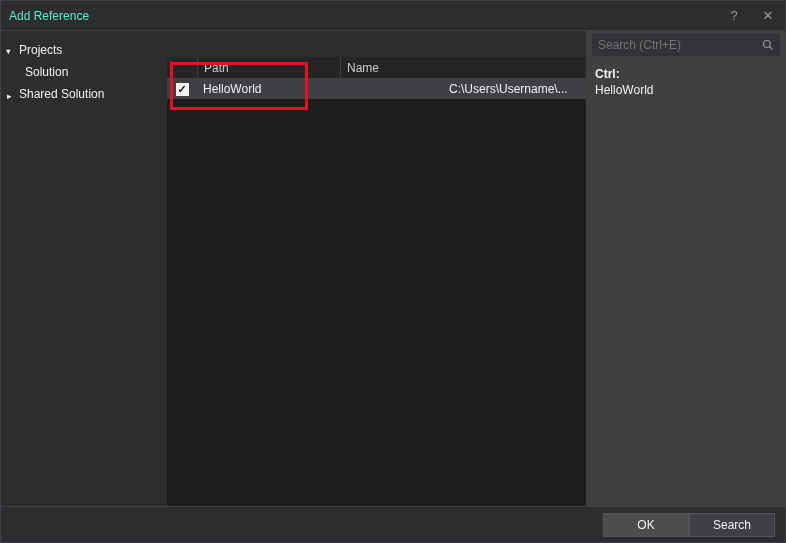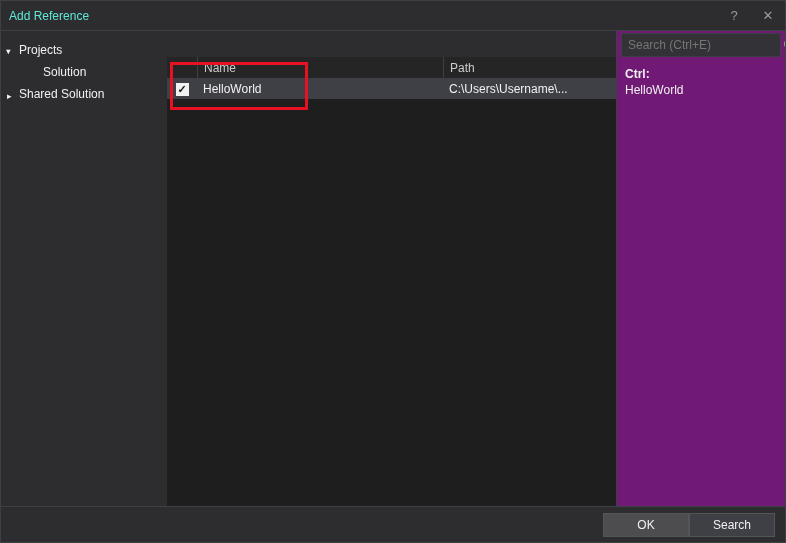--- a/index.html
+++ b/index.html
@@ -7,42 +7,42 @@
   
   .titlebar { height: 30px; background: #2d2d30; display: flex; align-items: center; padding-left: 8px; border-bottom: 1px solid #3f3f46; }
   .titlebar .title { flex: 1; color: #5eead4; }
   .titlebar .btn { width: 34px; height: 26px; display: flex; align-items: center; justify-content: center; color: #999; font-size: 13px; }
   
   .content { display: flex; height: calc(100% - 30px - 36px); }
   
   .sidebar { width: 166px; background: #2d2d30; padding-top: 4px; }
   .tree-item { display: flex; align-items: flex-end; height: 22px; padding-left: 6px; cursor: default; }
   .tree-item .arrow { width: 12px; font-size: 9px; color: #f1f1f1; }
-  .tree-item.child { padding-left: 14px; margin-left: 28px; }
+  .tree-item.child { padding-left: 24px; }
   .tree-label { color: #f1f1f1; }
   
   .mainarea { flex: 1; display: flex; background: #252526; }
   
   .listarea { flex: 1; display: flex; flex-direction: column; border-right: 1px solid #3f3f46; }
   .search-row { height: 26px; background: #2d2d30; }
   .columns { display: flex; height: 22px; background: #252526; border-bottom: 1px solid #3f3f46; }
   .col { display: flex; align-items: center; padding-left: 6px; border-left: 1px solid #3f3f46; color: #cccccc; }
   .col.check { width: 30px; border-left: none; }
   .col.name { width: 246px; }
   .col.path { flex: 1; }
   .listbody { flex: 1; background: #1e1e1e; }
   .row { display: flex; height: 20px; align-items: center; background: #3f3f46; }
   .row .c-check { width: 30px; display: flex; align-items: center; justify-content: center; }
   .row .c-name { width: 246px; padding-left: 6px; }
   .row .c-path { flex: 1; padding-left: 6px; overflow: hidden; white-space: nowrap; text-overflow: ellipsis; }
   .chk { width: 13px; height: 13px; background: #f1f1f1; display: flex; align-items: center; justify-content: center; color: #1e1e1e; font-size: 11px; font-weight: bold; }
   
   .highlight-box { position: absolute; border: 3px solid #e81123; pointer-events: none; }
   
-  .detail { width: 168px; background: #701a75; padding: 0; }
+  .detail { width: 198px; background: #404040; padding: 0; }
   .searchbox { height: 24px; margin: 2px 4px 6px 4px; background: #333337; border: 1px solid #3f3f46; display: flex; align-items: center; padding: 0 6px; }
   .searchbox input { flex: 1; background: transparent; border: none; color: #999; outline: none; font-size: 12px; }
   .searchbox .sicon { color: #999; font-size: 12px; display:flex; align-items:center; gap:2px;}
   .detail-body { padding: 4px 8px; }
   .detail-label { font-weight: bold; color: #f1f1f1; }
   .detail-value { color: #f1f1f1; margin-top: 2px; }
   
   .footer { height: 36px; background: #2d2d30; border-top: 1px solid #3f3f46; display: flex; align-items: center; justify-content: flex-end; padding-right: 10px; }
   .footer button { width: 86px; height: 24px; background: #3f3f46; border: 1px solid #555; color: #f1f1f1; font-size: 12px; cursor: default; }
   .footer button:first-child { background: #4d4d50; }
@@ -76,25 +76,25 @@
       <span class="arrow caret-right"></span>
       <span class="tree-label">Shared Solution</span>
     </div>
   </div>
 
   <div class="mainarea">
     <div class="listarea">
       <div class="search-row"></div>
       <div class="columns">
         <div class="col check"></div>
+        <div class="col path">
+            <span>Path</span>
+          </div>
         <div class="col name">
             <span>Name</span>
-          </div>
-        <div class="col path">
-            <span>Path</span>
           </div>
       </div>
       <div class="listbody">
         <div class="row">
           <div class="c-check">
             <div class="chk">✓</div>
           </div>
           <div class="c-name">HelloWorld</div>
           <div class="c-path">C:\Users\Username\...</div>
         </div>

